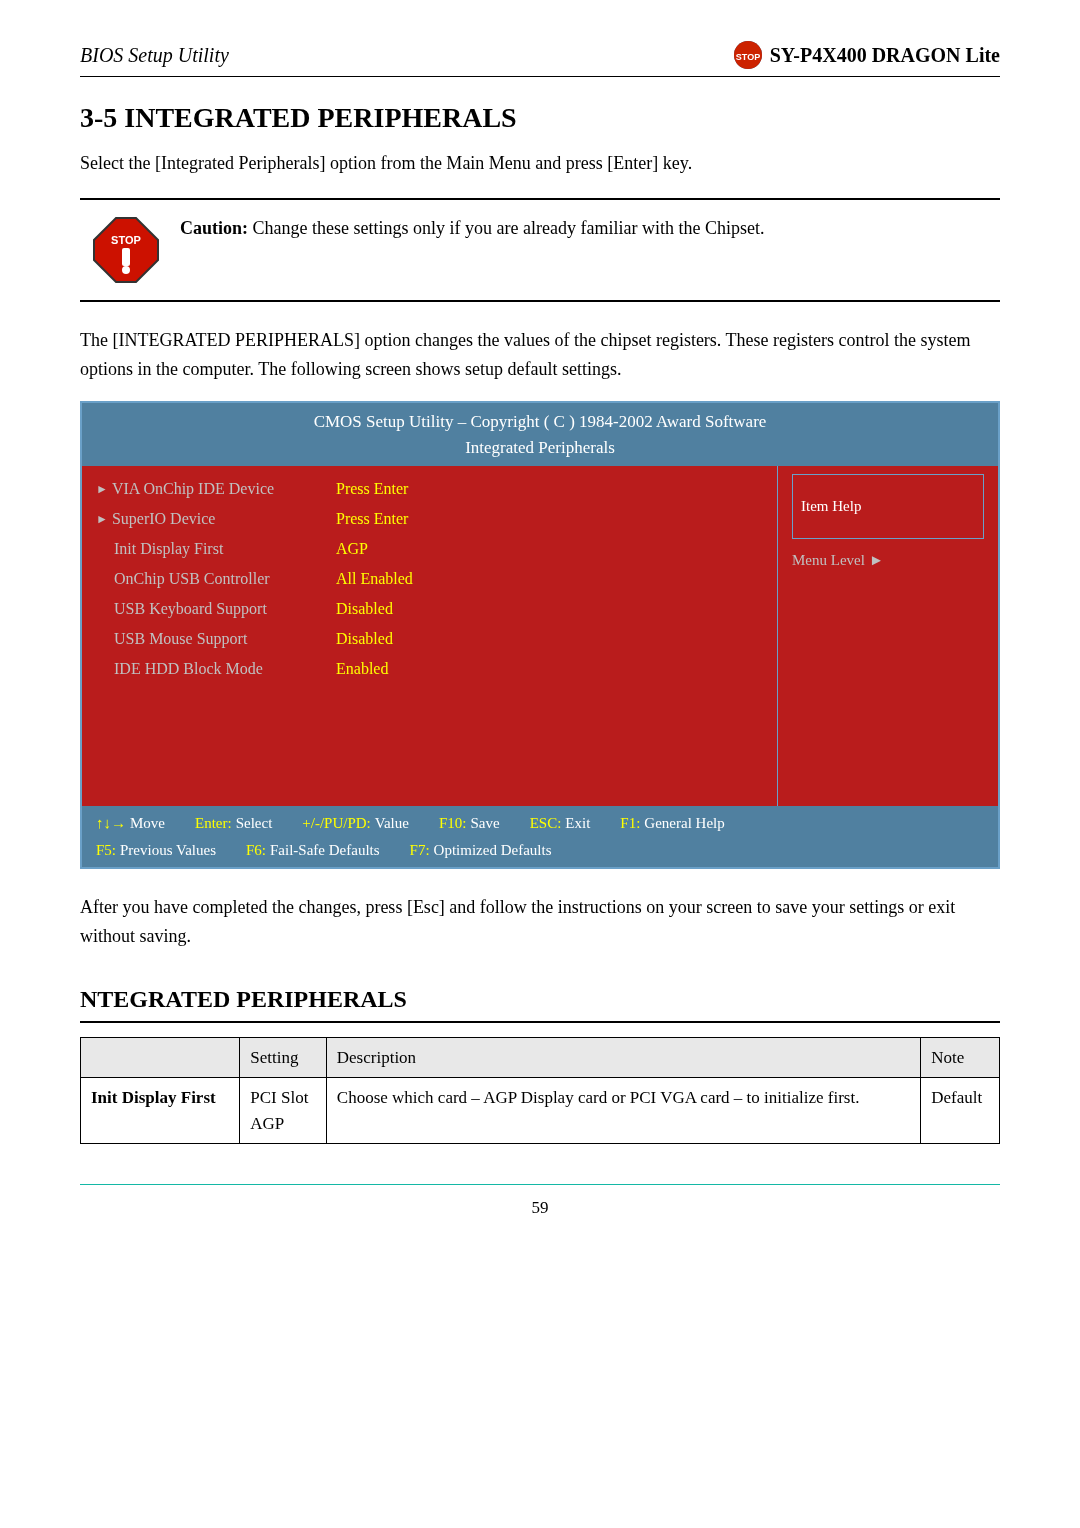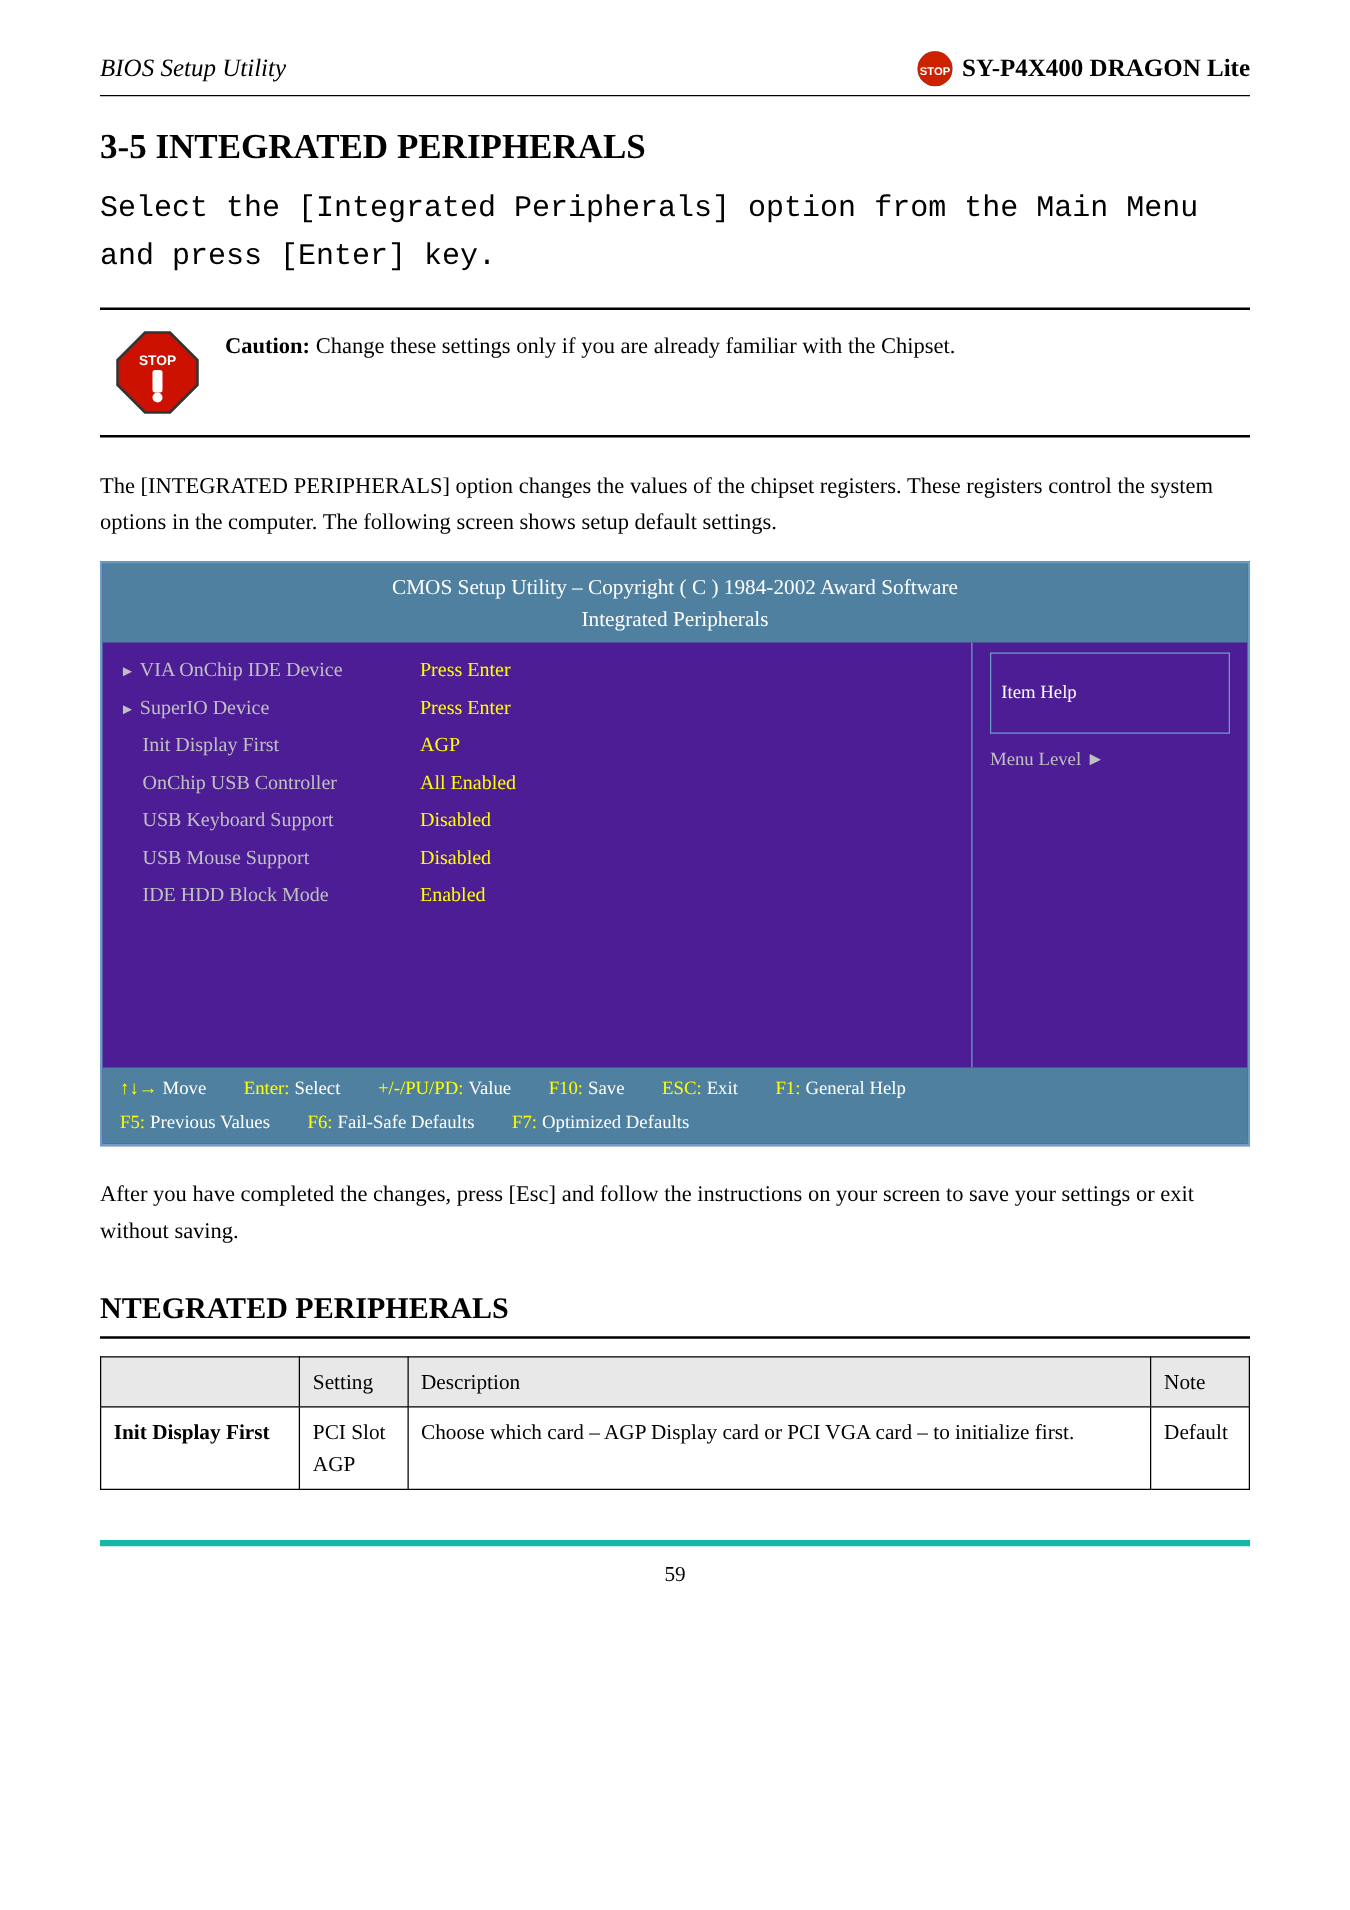--- a/index.html
+++ b/index.html
@@ -43,24 +43,23 @@
       line-height: 28px;
       font-size: 11px;
       font-weight: bold;
     }
     h1.section-title {
       font-size: 28px;
       font-weight: bold;
       margin-bottom: 10px;
     }
     .intro-text {
-      font-size: 24px;
+      font-size: 18px;
       margin-bottom: 20px;
       line-height: 1.6;
-      font-family: Liberation Mono, monospace;
     }
     .caution-box {
       display: flex;
       align-items: flex-start;
       border-top: 2px solid #000;
       border-bottom: 2px solid #000;
       padding: 14px 10px;
       margin-bottom: 24px;
       gap: 18px;
     }
@@ -77,21 +76,21 @@
     }
     .body-text {
       font-size: 18px;
       line-height: 1.6;
       margin-bottom: 18px;
     }
 
     
     .bios-screen {
       border: 2px solid #6aa0c8;
-      background: #4c1d95;
+      background: #b91c1c;
       color: #c0c0c0;
       margin-bottom: 24px;
     }
     .bios-title-bar {
       background: #5080a0;
       color: #fff;
       text-align: center;
       padding: 6px 10px;
       font-size: 17px;
       line-height: 1.5;
@@ -199,21 +198,21 @@
     .peripherals-table td {
       border: 1px solid #000;
       padding: 7px 10px;
       vertical-align: top;
     }
     .peripherals-table .row-label {
       font-weight: bold;
     }
 
     .footer-line {
-      border-top: 5px solid #14b8a6;
+      border-top: 1px solid #14b8a6;
       margin-top: 40px;
       padding-top: 10px;
       text-align: center;
       font-size: 17px;
     }
   </style>
 </head>
 <body>
 
 <div class="header">

